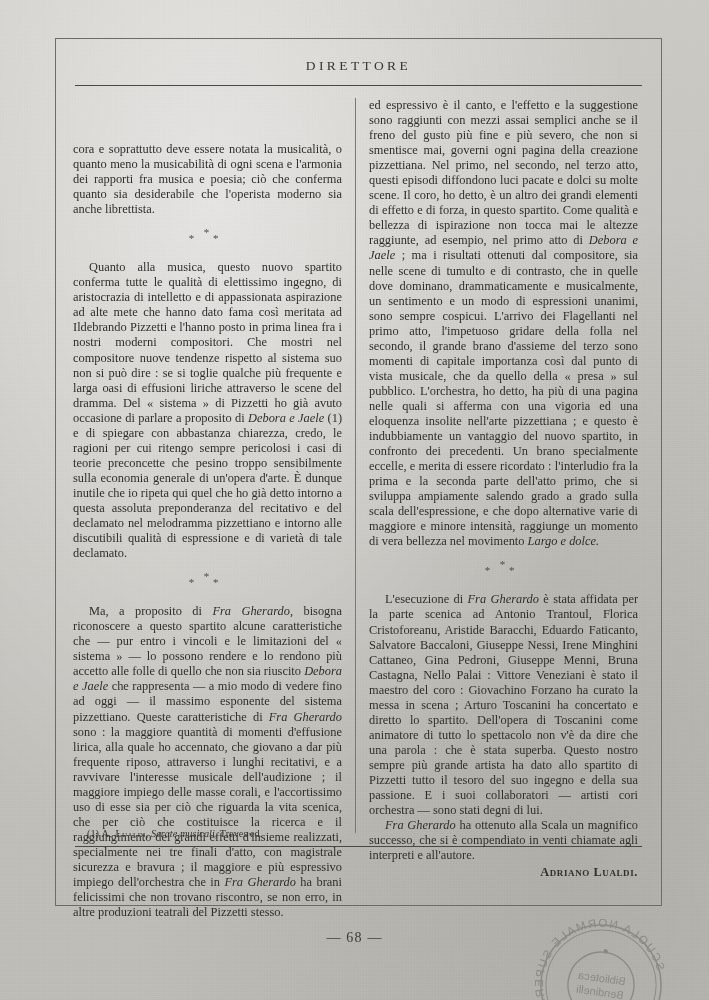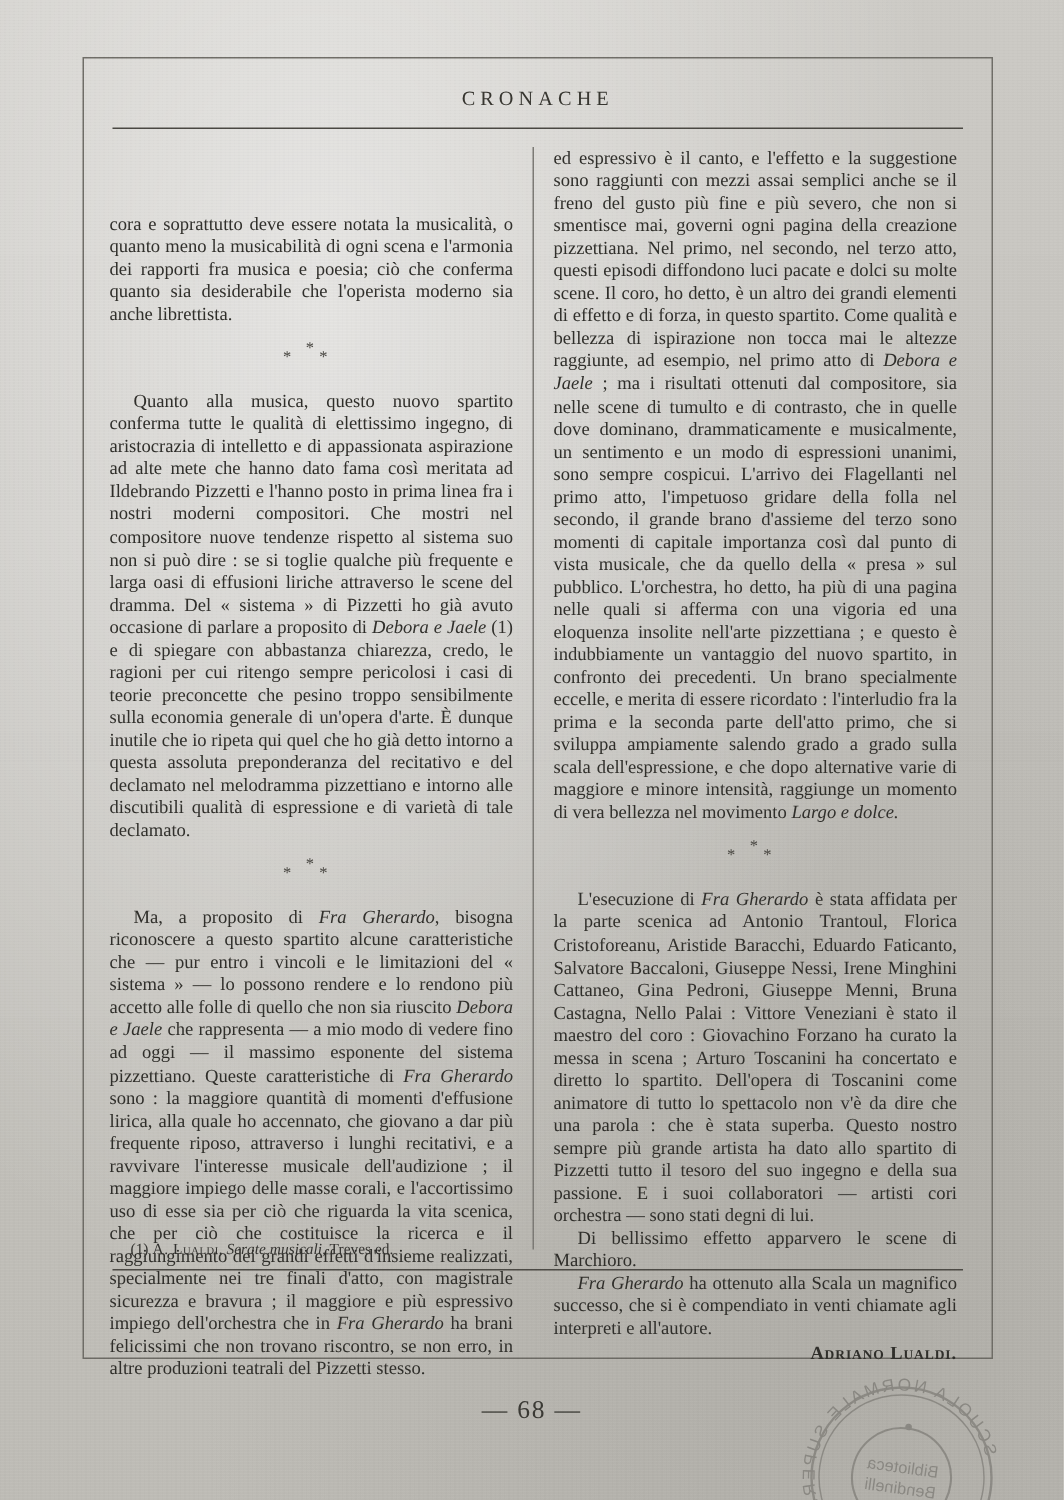--- a/index.html
+++ b/index.html
@@ -152,21 +152,21 @@
     white-space: nowrap;
     font-family: "Liberation Serif", serif;
   }
 
   #folio {
     position: absolute;
     left: 0;
     right: 0;
     top: 930px;
     text-align: center;
-    font-size: 17px;
+    font-size: 14px;
     letter-spacing: 1.2px;
     color: #3a3934;
   }
 
   
   #stamp {
     position: absolute;
     left: 521px;
     top: 905px;
     width: 160px;
@@ -179,21 +179,21 @@
 </style>
 </head>
 <body>
 
 <div id="page">
 
   <div id="frame"></div>
 
   <div id="content">
 
-    <div class="running-head">CRONACHE</div>
+    <div class="running-head">DIRETTORE</div>
     <div class="rule-top"></div>
 
     <div class="columns">
 
       <div class="col col-left">
 
         <p class="body noindent">cora e soprattutto deve essere notata la musicalità, o quanto meno la musicabilità di ogni scena e l'armonia dei rapporti fra musica e poesia; ciò che conferma quanto sia desiderabile che l'operista moderno sia anche librettista.</p>
 
         <div class="ornament">
           <span class="top">*</span>
@@ -223,21 +223,20 @@
 
         <p class="body noindent"><span>ed espressivo è il canto, e l'effetto e la suggestione sono raggiunti con mezzi assai semplici anche se il freno del gusto più fine e più severo, che non si smentisce mai,  governi ogni pagina della creazione pizzettiana. Nel primo, nel secondo, nel terzo atto, questi episodi diffondono luci pacate e dolci su molte scene. Il coro, ho detto, è un altro dei grandi elementi di effetto e di forza, in questo spartito. Come qualità e bellezza di ispirazione non tocca mai le altezze raggiunte, ad esempio, nel primo atto di </span><i>Debora e Jaele</i><span> ; ma i risultati ottenuti dal compositore, sia nelle scene di tumulto e di contrasto, che in quelle dove dominano, drammaticamente e musicalmente, un sentimento e un modo di espressioni unanimi, sono sempre cospicui. L'arrivo dei Flagellanti nel primo atto, l'impetuoso gridare della folla nel secondo, il grande brano d'assieme del terzo sono momenti di capitale importanza così dal punto di vista musicale, che da quello della « presa » sul pubblico. L'orchestra, ho detto, ha più di una pagina nelle quali si afferma con una vigoria ed una eloquenza insolite nell'arte pizzettiana ; e questo è indubbiamente un vantaggio del nuovo spartito, in confronto dei precedenti. Un brano specialmente eccelle, e merita di essere ricordato : l'interludio fra la prima e la seconda parte dell'atto primo, che si sviluppa ampiamente salendo grado a grado sulla scala dell'espressione, e che dopo alternative varie di maggiore e minore intensità, raggiunge un momento di vera bellezza nel movimento </span><i>Largo e dolce.</i></p>
 
         <div class="ornament">
           <span class="top">*</span>
           <span class="bottom">* *</span>
         </div>
 
         <p class="body"><span>L'esecuzione di </span><i>Fra Gherardo</i><span> è stata affidata per la parte scenica ad Antonio Trantoul, Florica Cristoforeanu, Aristide Baracchi, Eduardo Faticanto, Salvatore Baccaloni, Giuseppe Nessi, Irene Minghini Cattaneo, Gina Pedroni, Giuseppe Menni, Bruna Castagna, Nello Palai : Vittore Veneziani è stato il maestro del coro : Giovachino Forzano ha curato la messa in scena ; Arturo Toscanini ha concertato e diretto lo spartito. Dell'opera di Toscanini come animatore di tutto lo spettacolo non v'è da dire che una parola : che è stata superba. Questo nostro sempre più grande artista ha dato allo spartito di Pizzetti tutto il tesoro del suo ingegno e della sua passione. E i suoi collaboratori — artisti cori orchestra — sono stati degni di lui.</span></p>
 
-        <p class="body">Di bellissimo effetto apparvero le scene di Marchioro.</p>
 
         <p class="body"><i>Fra Gherardo</i><span> ha ottenuto alla Scala un magnifico successo, che si è compendiato in venti chiamate agli interpreti e all'autore.</span></p>
 
         <div class="signature">Adriano Lualdi.</div>
 
       </div>
     </div>
 
     <div class="rule-bottom"></div>
 

